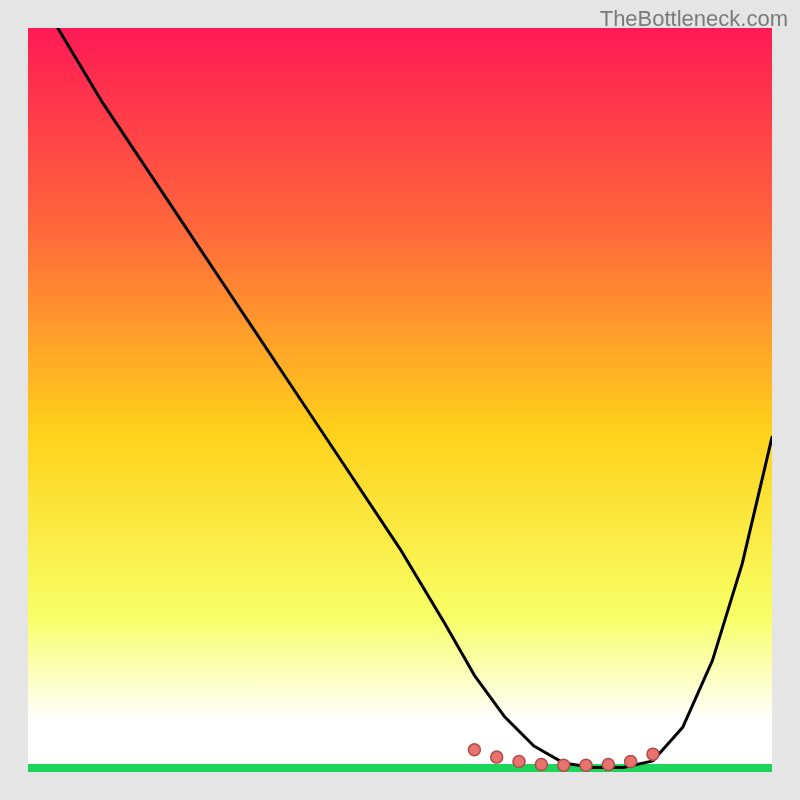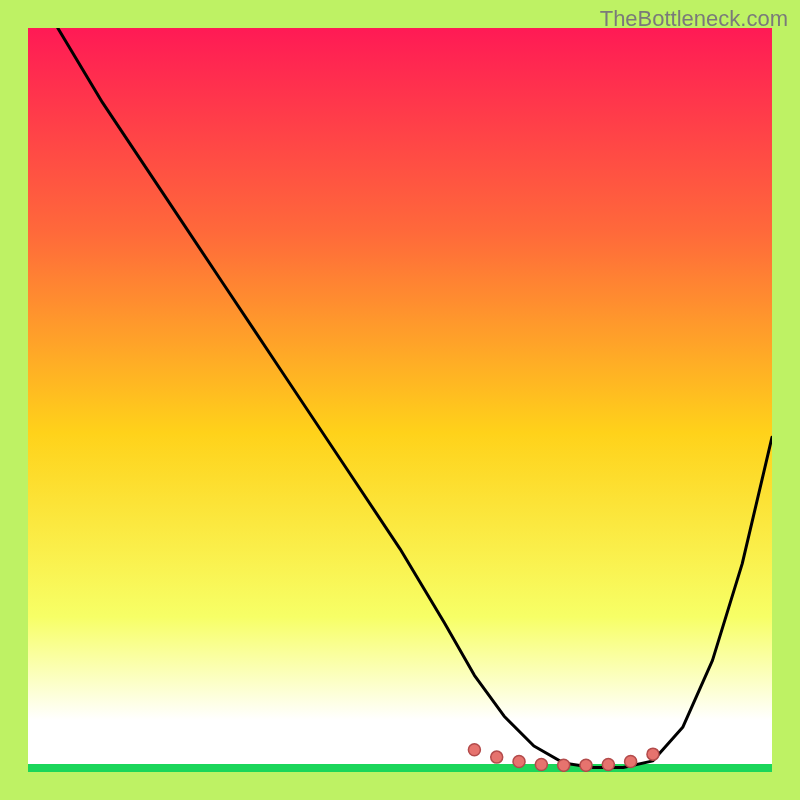--- a/index.html
+++ b/index.html
@@ -1,16 +1,16 @@
 <!DOCTYPE html>
 <html><head>
   <meta charset="utf-8">
   <style>
     body { margin: 0; padding: 0; background: #000; font-family: Arial, sans-serif; }
-    .container { position: relative; width: 800px; height: 800px; background: #bef264; }
+    .container { position: relative; width: 800px; height: 800px; background: #e5e5e5; }
     .watermark { position: absolute; top: 6px; right: 12px; color: #7a7a7a; font-size: 22px; font-weight: 500; }
     .plot-area { position: absolute; left: 28px; top: 28px; width: 744px; height: 744px; }
     svg { display: block; }
   </style>
 </head>
 <body>
 
 <div class="container">
   <div class="watermark">TheBottleneck.com</div>
   <div class="plot-area">

